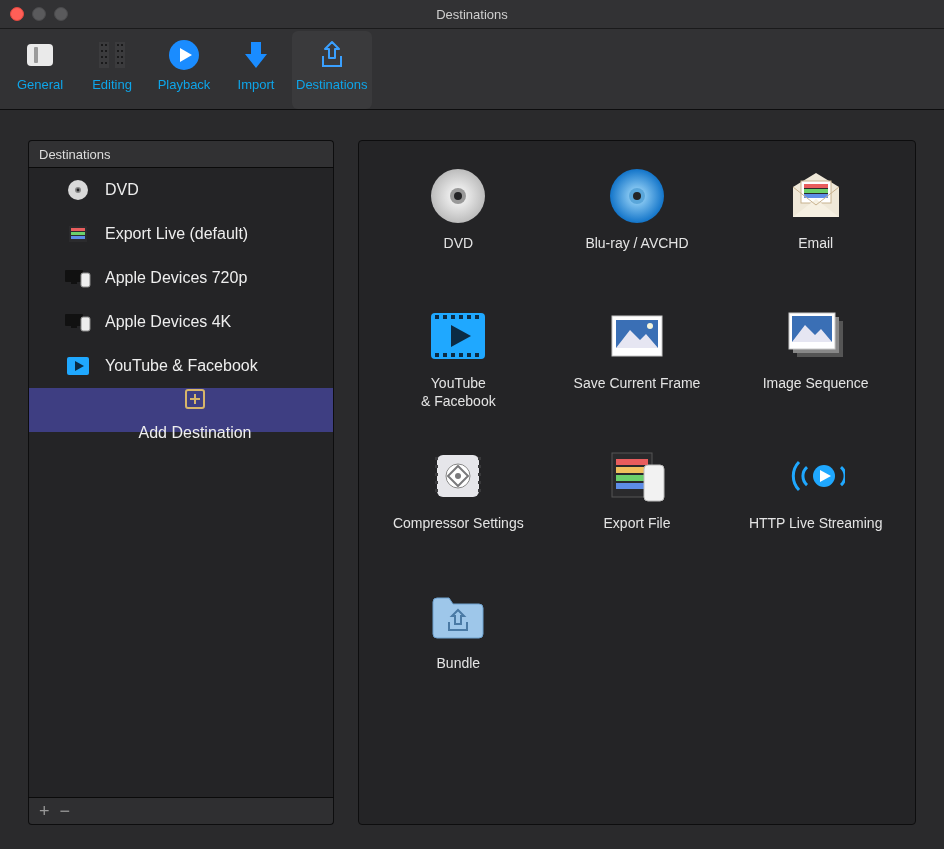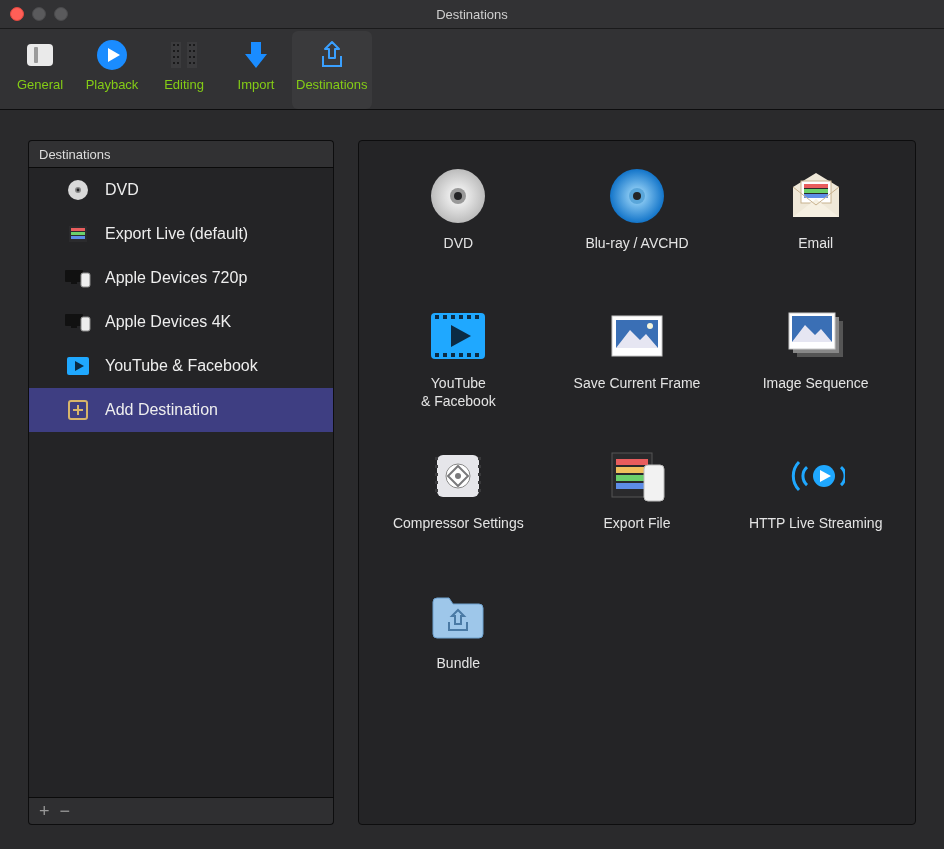--- a/index.html
+++ b/index.html
@@ -42,21 +42,21 @@
     border-bottom:1px solid #0d0d0e;
   }
   .tbtn{
     width:auto;min-width:64px;height:68px;
     display:flex;flex-direction:column;align-items:center;justify-content:flex-start;
     padding:6px 4px 4px 4px;gap:4px;
     border-radius:6px;
   }
   .tbtn.active{background:var(--toolbar-active);}
   .tbtn .ticon{width:36px;height:36px;display:flex;align-items:center;justify-content:center;}
-  .tbtn .tlabel{font-size:13px;color:#84cc16;}
+  .tbtn .tlabel{font-size:13px;color:#0ea5e9;}
   
   .main{
     flex:1;display:flex;gap:24px;
     padding:30px 28px 24px 28px;
     background:var(--bg);
   }
   
   .sidewrap{width:306px;display:flex;flex-direction:column;}
   .sidehdr{
     height:26px;display:flex;align-items:center;padding:0 10px;
@@ -68,21 +68,21 @@
     flex:1;background:#242426;
     border:1px solid var(--border);border-top:none;border-bottom:none;
     overflow:auto;
   }
   .sitem{
     height:44px;display:flex;align-items:center;gap:14px;
     padding:0 8px 0 36px;
     color:#eee;font-size:16px;
     border-bottom:0;
   }
-  .sitem.selected{background:var(--sel);}
+  .sitem.selected{background:var(--sel);flex-direction:column;}
   .sitem .sicon{width:26px;height:22px;display:flex;align-items:center;justify-content:center;flex-shrink:0;}
   .sidefoot{
     height:26px;display:flex;align-items:center;gap:10px;padding:0 10px;
     background:#2f2f31;border:1px solid var(--border);
     border-top:1px solid #0a0a0a;
     border-bottom-left-radius:4px;border-bottom-right-radius:4px;
     color:#999;font-size:18px;
   }
   .sidefoot span{cursor:default;line-height:1;}
   
@@ -119,29 +119,20 @@
 
 <div class="toolbar">
   <div class="tbtn">
     <div class="ticon">
       <svg width="34" height="34">
           <rect x="4" y="6" width="26" height="22" rx="4" fill="#eaeaea"></rect>
           <rect x="11" y="9" width="4" height="16" rx="1" fill="#9a9a9a"></rect>
         </svg>
     </div>
     <div class="tlabel">General</div>
-  </div>
-  <div class="tbtn">
-    <div class="ticon">
-      <svg width="34" height="34">
-          <circle cx="17" cy="17" r="15" fill="#1a8cff"></circle>
-          <polygon points="13,10 13,24 25,17" fill="#fff"></polygon>
-        </svg>
-    </div>
-    <div class="tlabel">Playback</div>
   </div>
   <div class="tbtn">
     <div class="ticon">
       <svg width="34" height="34">
           <rect x="4" y="4" width="10" height="26" fill="#3b3b3d"></rect>
           <rect x="20" y="4" width="10" height="26" fill="#3b3b3d"></rect>
       <g fill="#1a1a1b">
             <rect x="6" y="6" width="2" height="2"></rect>
             <rect x="6" y="12" width="2" height="2"></rect>
             <rect x="6" y="18" width="2" height="2"></rect>
@@ -159,20 +150,29 @@
             <rect x="26" y="18" width="2" height="2"></rect>
             <rect x="26" y="24" width="2" height="2"></rect>
           </g>
         </svg>
     </div>
     <div class="tlabel">Editing</div>
   </div>
   <div class="tbtn">
     <div class="ticon">
       <svg width="34" height="34">
+          <circle cx="17" cy="17" r="15" fill="#1a8cff"></circle>
+          <polygon points="13,10 13,24 25,17" fill="#fff"></polygon>
+        </svg>
+    </div>
+    <div class="tlabel">Playback</div>
+  </div>
+  <div class="tbtn">
+    <div class="ticon">
+      <svg width="34" height="34">
           <path d="M12 4 H22 V16 H28 L17 30 L6 16 H12 Z" fill="#1a8cff"></path>
         </svg>
     </div>
     <div class="tlabel">Import</div>
   </div>
   <div class="tbtn active">
     <div class="ticon">
       <svg width="34" height="34">
           <path d="M17 4 L24 11 H20 V20 H14 V11 H10 Z" fill="none" stroke="#3aa0ff" stroke-width="2" stroke-linejoin="round"></path>
           <path d="M8 18 V28 H26 V18" fill="none" stroke="#3aa0ff" stroke-width="2"></path>

